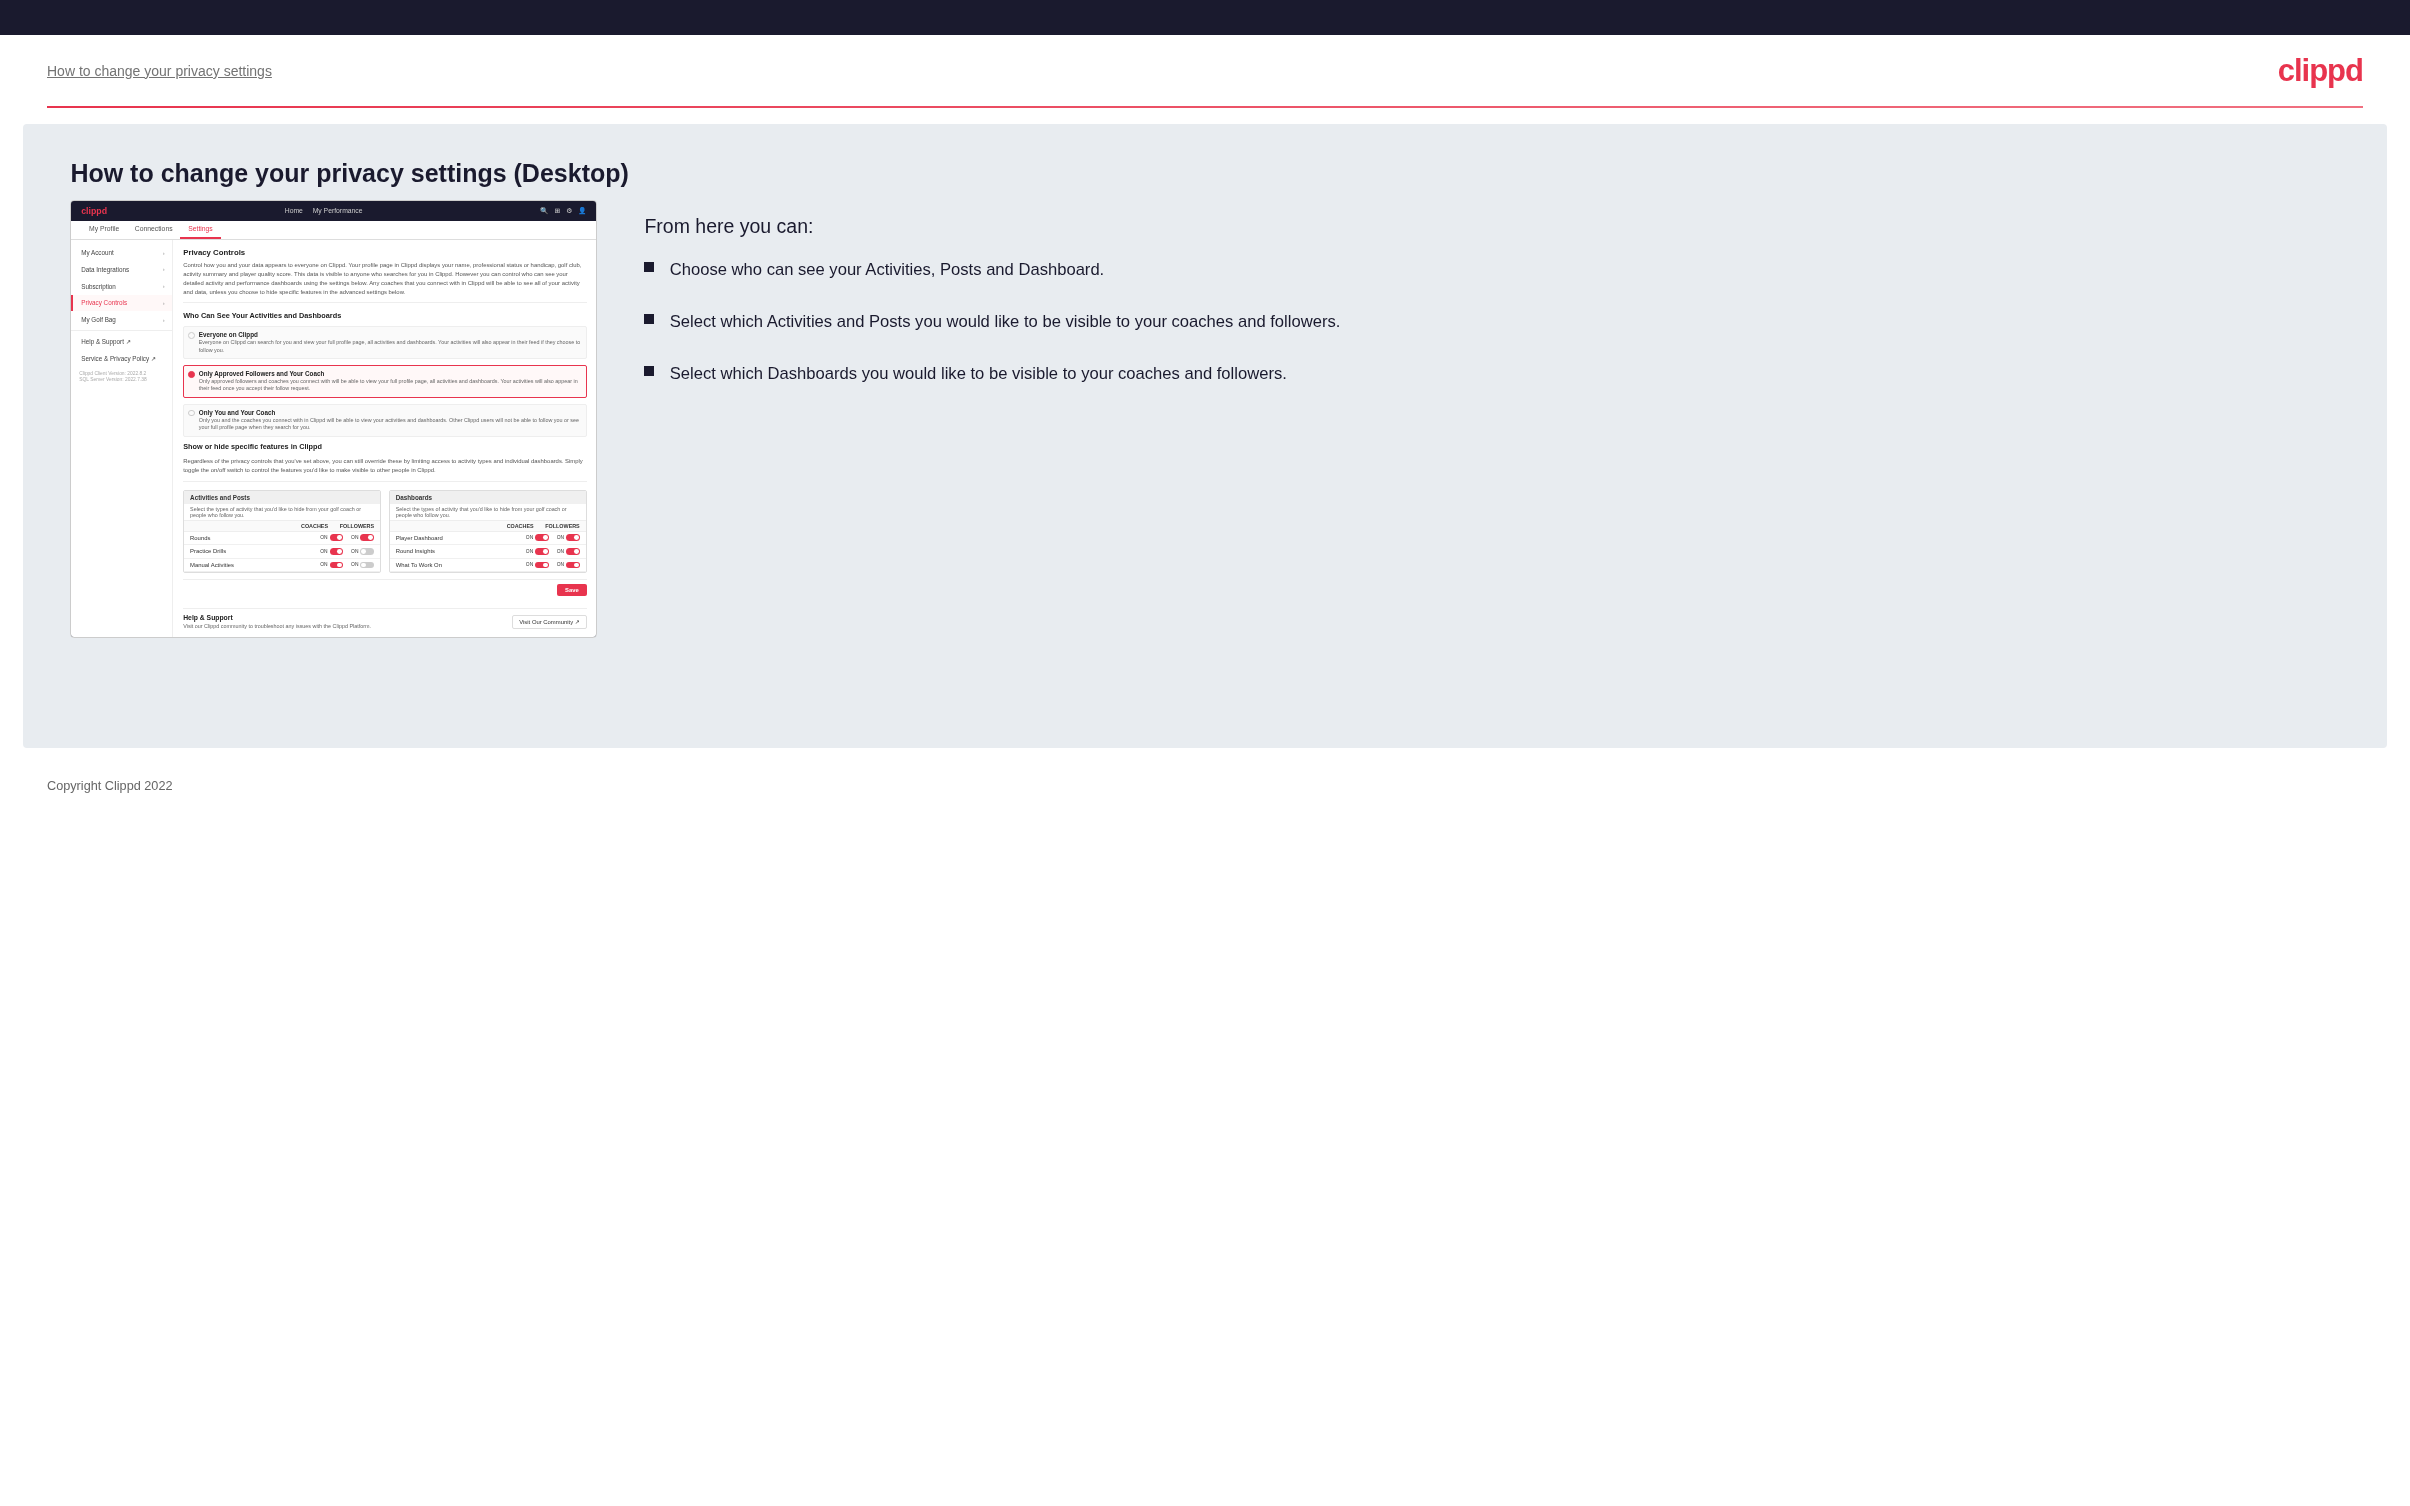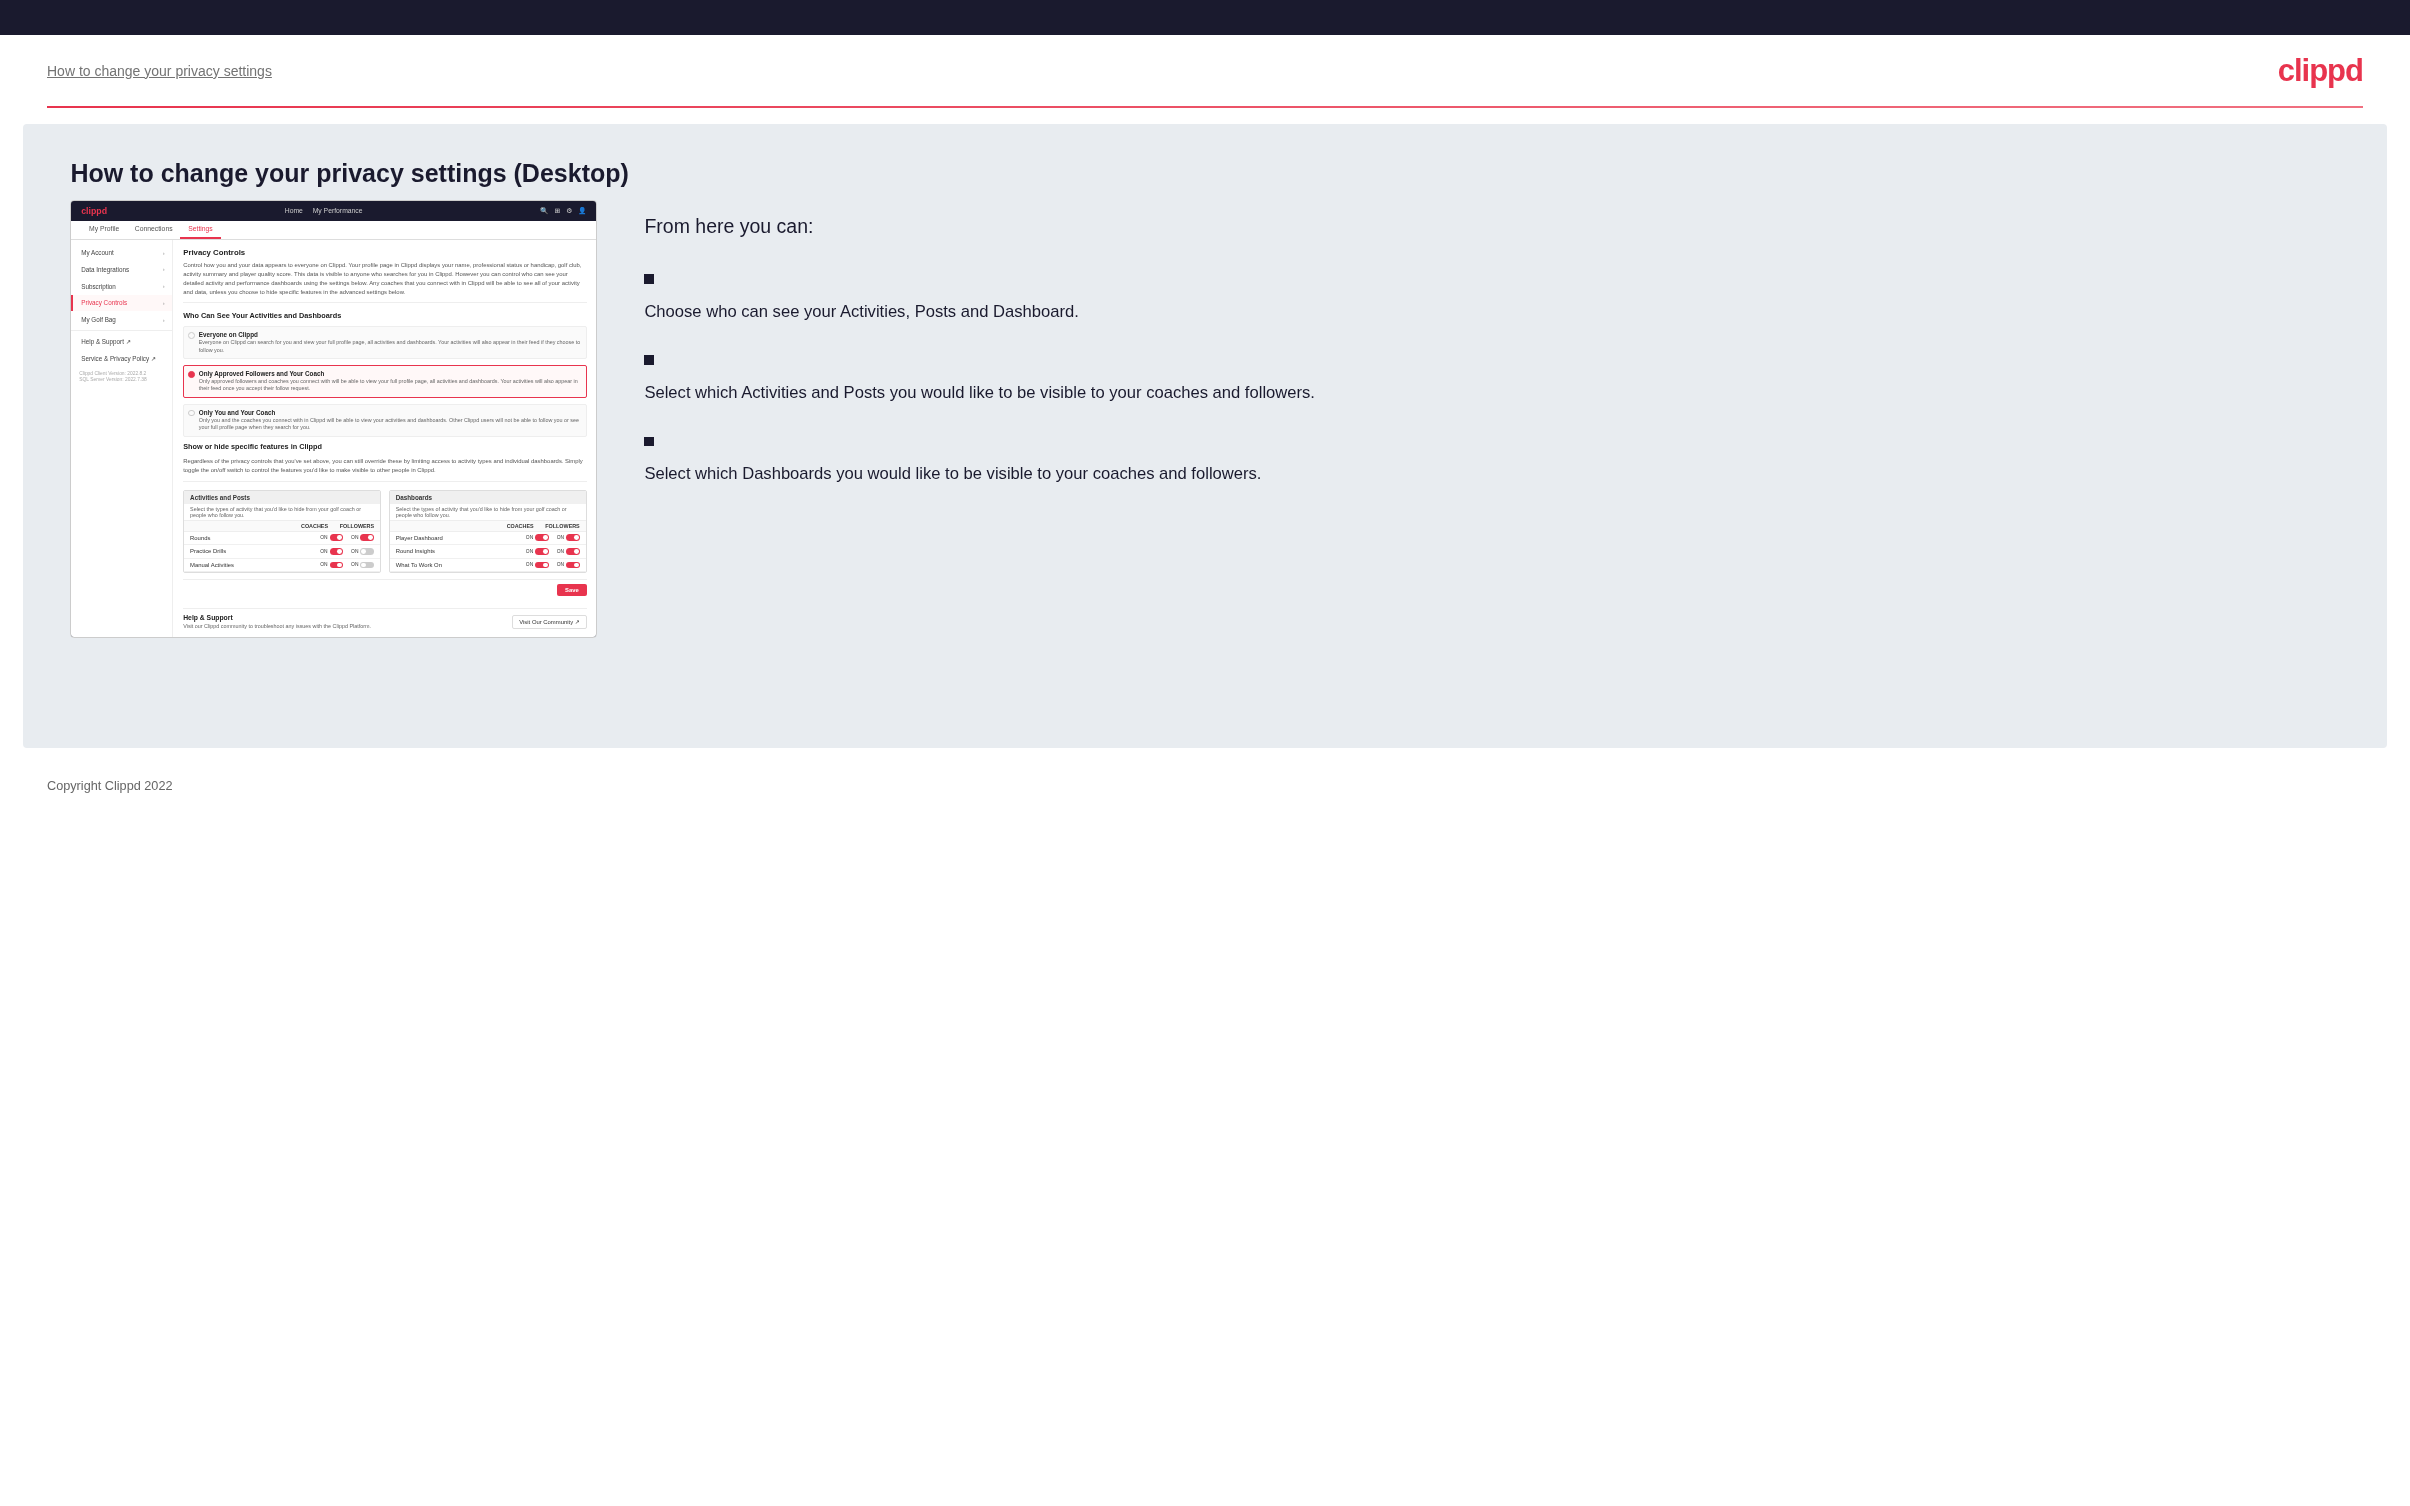--- a/index.html
+++ b/index.html
@@ -328,29 +328,28 @@
 
     
     .right-col {
       flex: 1;
       padding-top: 15.6px;
     }
     .from-here-title {
       font-size: 19.5px;
       font-weight: 500;
       color: #1a1a2e;
-      margin-bottom: 32px;
+      margin-bottom: 20px;
     }
     .bullet-list { list-style: none; padding: 0; }
     .bullet-item {
       display: flex;
       gap: 15.6px;
       align-items: flex-start;
       margin-bottom: 27px;
-      flex-direction: column;
     }
     .bullet-square {
       width: 9.8px;
       height: 9.8px;
       background: #1a1a2e;
       flex-shrink: 0;
       margin-top: 3.9px;
     }
     .bullet-text {
       font-size: 16.6px;

